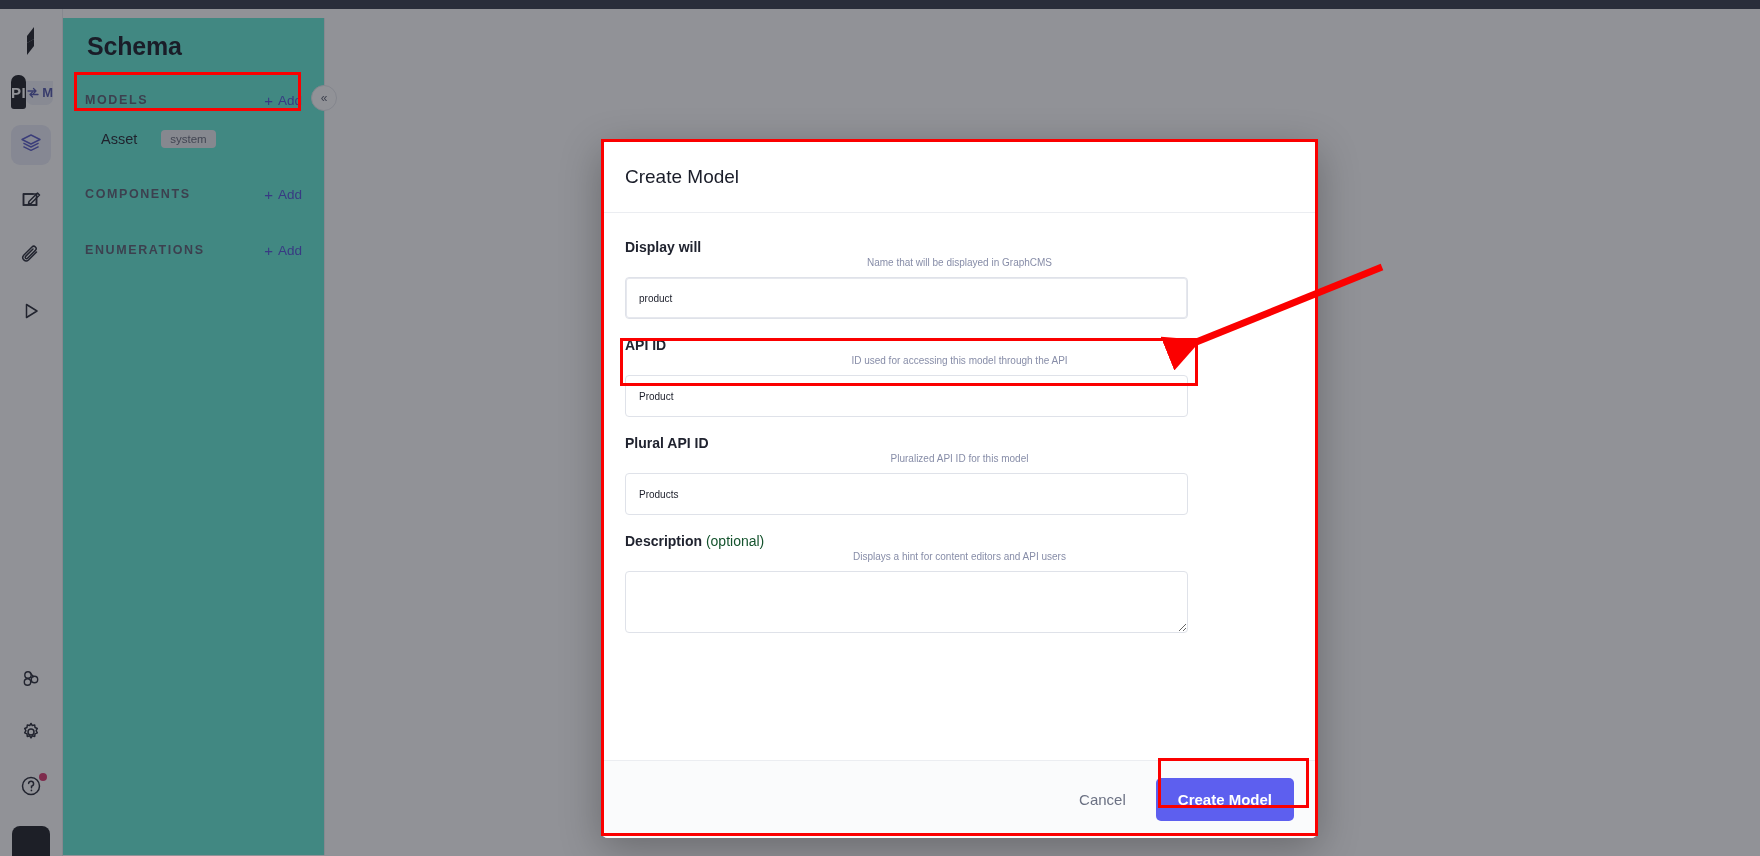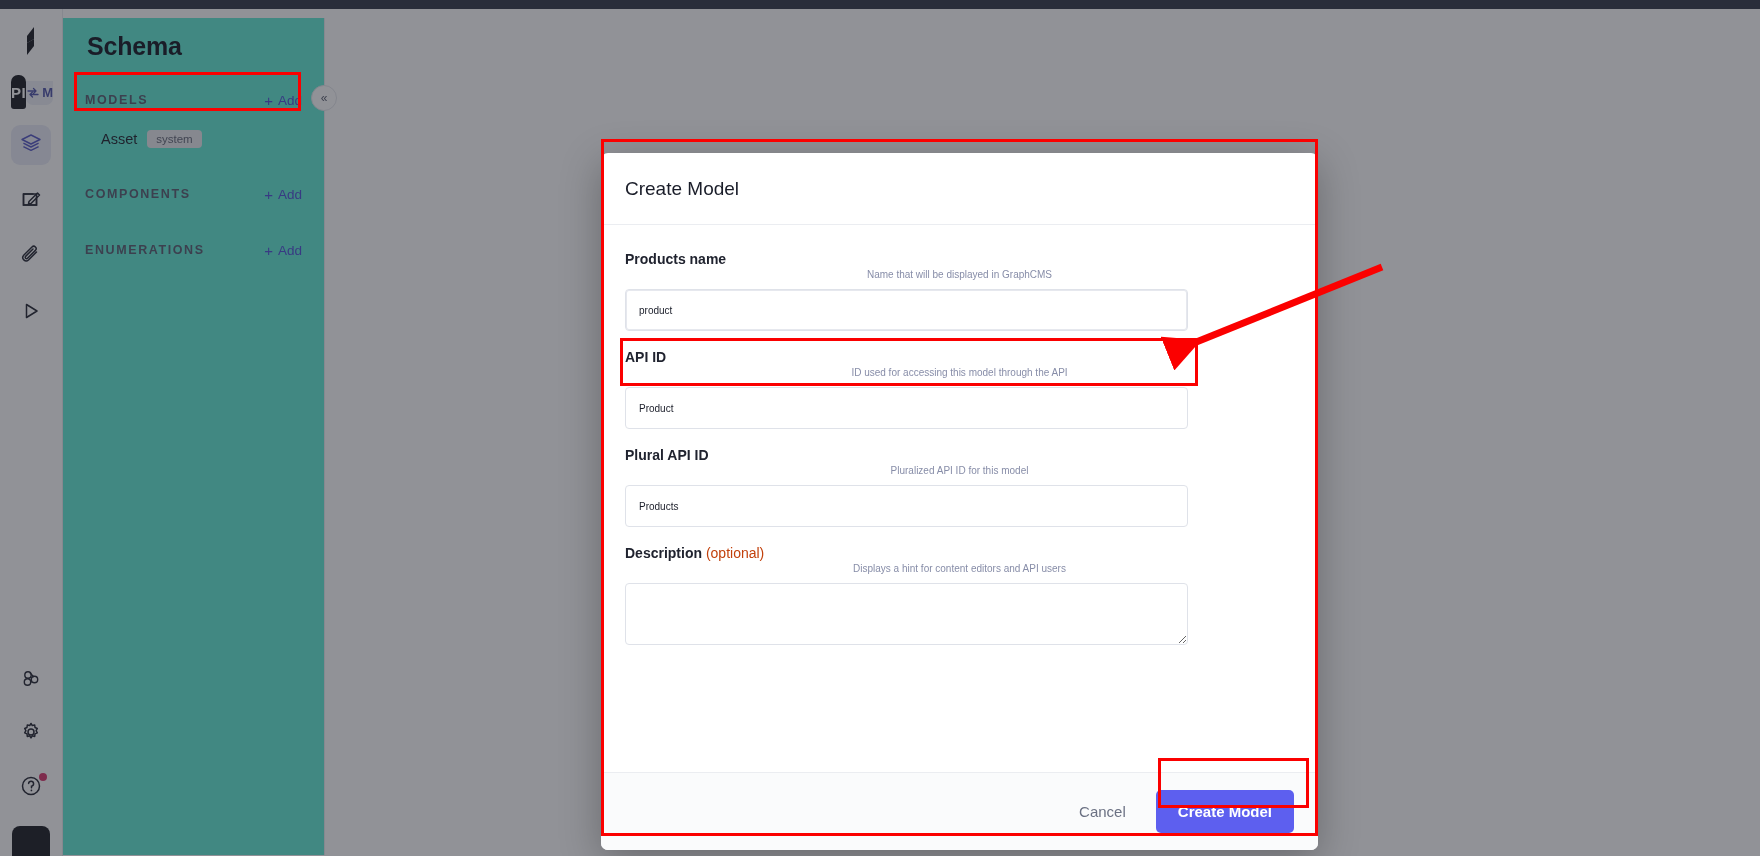--- a/index.html
+++ b/index.html
@@ -110,21 +110,21 @@
     font-size: 12.5px; font-weight: 600; color: #555b6e;
     letter-spacing: 1.6px;
   }
   .sec-add {
     display: flex; align-items: center; gap: 5px;
     color: #4d4fd6; font-size: 13.5px; font-weight: 500;
   }
   .sec-add .plus { font-size: 15px; line-height: 1; }
   .models-head-wrap { margin-top: 22px; }
   .model-row {
-    display: flex; align-items: center; gap: 10px;
+    display: flex; align-items: center; gap: 24px;
     height: 32px; margin: 6px 22px 0 22px;
     padding-left: 16px;
     cursor: pointer;
   }
   .model-row .mname { font-size: 14.5px; color: #1a1d29; }
   .badge-system {
     background: #e9eaee; color: #5f6575;
     font-size: 11.5px;
     padding: 3px 9px; border-radius: 4px;
   }
@@ -144,21 +144,21 @@
   
   .overlay {
     position: absolute; inset: 0;
     background: rgba(35,38,48,.50);
     z-index: 10;
   }
 
   
   .modal {
     position: absolute;
-    left: 601px; top: 153px;
+    left: 601px; top: 141px;
     width: 717px; height: 697px;
     background: #ffffff;
     border-radius: 7px;
     box-shadow: 0 10px 40px rgba(0,0,0,.28);
     z-index: 12;
     display: flex; flex-direction: column;
     overflow: hidden;
   }
   .modal-header {
     height: 72px;
@@ -175,21 +175,21 @@
   .tabs { display: flex; gap: 6px; margin-bottom: 26px; }
   .tab {
     font-size: 13px; letter-spacing: 1.1px; font-weight: 600;
     padding: 9px 14px; border-radius: 5px;
     color: #8b90a0; cursor: pointer;
   }
   .tab.active { background: #edeefb; color: #6a6ddb; }
 
   .field { margin-bottom: 18px; }
   .f-label { font-size: 14px; color: #20232f; font-weight: 600; margin-bottom: 2px; }
-  .f-label .opt { color: #c2410c; font-weight: 400; text-align: center; }
+  .f-label .opt { color: #14532d; font-weight: 400; text-align: center; }
   .f-hint { font-size: 10px; color: #878da8; margin-bottom: 9px; text-align: center; }
   .f-input {
     width: 563px; height: 42px;
     border: 1px solid #dfe2e9; border-radius: 4px;
     background: #fff;
     font-size: 10px; color: #1a1d29;
     padding: 0 13px;
     font-family: "Liberation Sans", sans-serif;
     outline: none;
   }
@@ -376,21 +376,21 @@
   <div class="modal">
 
     <div class="modal-header">
       <span class="modal-title">Create Model</span>
     </div>
 
     <div class="modal-body">
 
 
       <div class="field display-name">
-        <div class="f-label">Products name</div>
+        <div class="f-label">Display will</div>
         <div class="f-hint">Name that will be displayed in GraphCMS</div>
         <input class="f-input" type="text" value="product" style="">
       </div>
 
       <div class="field">
         <div class="f-label">API ID</div>
         <div class="f-hint">ID used for accessing this model through the API</div>
         <input class="f-input" type="text" value="Product" style="">
       </div>
 

